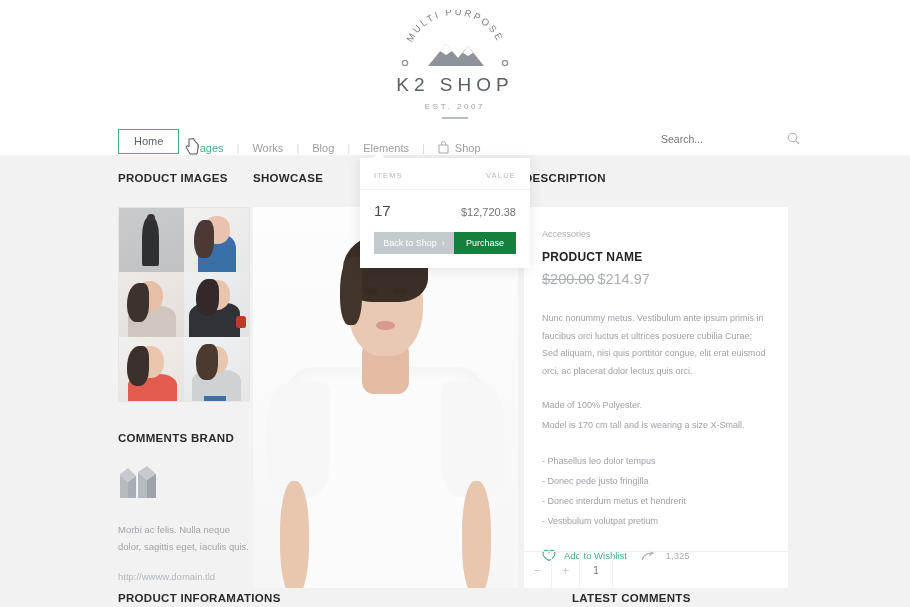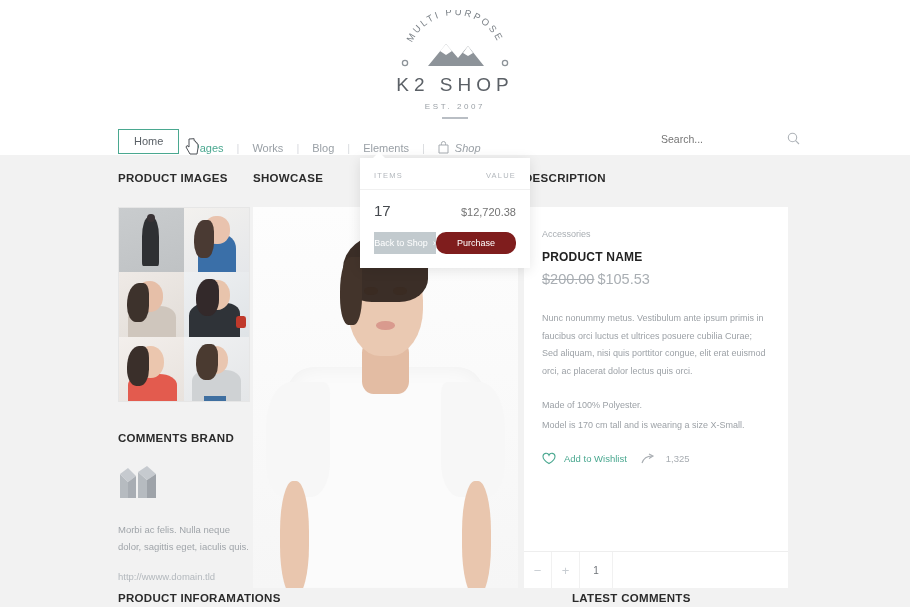--- a/index.html
+++ b/index.html
@@ -177,22 +177,22 @@
     padding: 12px 14px 0 14px;
   }
   .cart-items { font-size: 15px; color: #45494e; }
   .cart-value { font-size: 11px; color: #737373; margin-left: 12px; }
   .cart-btns { display: flex; margin: 13px 14px 0 14px; height: 22px; }
   .btn-back {
     flex: 1; background: #c2cace; color: #ffffff; font-size: 9px;
     display: flex; align-items: center; justify-content: center; gap: 5px;
   }
   .btn-purchase {
-    width: 80px; background: #7f1d1d; color: #ffffff; font-size: 9px;
-    display: flex; align-items: center; justify-content: center; border-radius: 10px;
+    width: 62px; background: #15803d; color: #ffffff; font-size: 9px;
+    display: flex; align-items: center; justify-content: center;
   }
 </style>
 </head>
 <body>
 
 <div class="page">
 
   <div class="header">
 
     <div class="logo-wrap">
@@ -226,21 +226,21 @@
       <span class="nav-sep">|</span>
       <div class="nav-item">Elements</div>
       <span class="nav-sep">|</span>
       <div class="nav-shop">
         <span class="bag-icon">
           <svg width="11" height="13" viewBox="0 0 11 13">
             <path d="M1 4 h9 v8 h-9 z" fill="none" stroke="#a6abb0" stroke-width="1"></path>
             <path d="M3.4 4 V2.6 a2.1 2.1 0 0 1 4.2 0 V4" fill="none" stroke="#a6abb0" stroke-width="1"></path>
           </svg>
         </span>
-        <span class="nav-item" style="padding:0;color:#9aa0a6;font-style:italic;">Shop</span>
+        <span class="nav-item" style="padding:0;color:#9aa0a6;">Shop</span>
       </div>
     </div>
 
     <div class="cursor-hand">
       <svg width="14" height="18" viewBox="0 0 14 18">
         <path d="M4 1 v8 l-2 -1.5 l-1 1.5 l4 7 h7 l1 -6 v-4 l-1.2 -0.5 v-1 l-1.3 -0.4 v-1 l-1.4 -0.4 v-2 z" fill="#ffffff" stroke="#4d5156" stroke-width="1"></path>
       </svg>
     </div>
 
     <div class="search-wrap">
@@ -344,25 +344,31 @@
     </div>
 
     <div class="col-right">
       <div class="section-title">DESCRIPTION</div>
 
       <div class="desc-card">
         <div class="desc-inner">
           <div class="cat">Accessories</div>
           <div class="prod-name">PRODUCT NAME</div>
           <div class="price-row">
-            <span class="price-old">$200.00</span><span class="price-new">$105.53</span>
+            <span class="price-old">$200.00</span><span class="price-new">$214.97</span>
           </div>
           <div class="para">Nunc nonummy metus. Vestibulum ante ipsum primis in faucibus orci luctus et ultrices posuere cubilia Curae; Sed aliquam, nisi quis porttitor congue, elit erat euismod orci, ac placerat dolor lectus quis orci.</div>
           <div class="para para2">Made of 100% Polyester.</div>
           <div class="para" style="margin-top:2px;">Model is 170 cm tall and is wearing a size X-Small.</div>
+          <div class="bullets">
+            <div>- Phasellus leo dolor tempus</div>
+            <div>- Donec pede justo fringilla</div>
+            <div>- Donec interdum metus et hendrerit</div>
+            <div>- Vestibulum volutpat pretium</div>
+          </div>
           <div class="wishlist-row">
             <span class="heart-icon">
               <svg width="14" height="13" viewBox="0 0 14 13">
                 <path d="M7 11.5 C7 11.5 1 8 1 4.4 A3.1 3.1 0 0 1 7 3.3 A3.1 3.1 0 0 1 13 4.4 C13 8 7 11.5 7 11.5 Z" fill="none" stroke="#4aa890" stroke-width="1.1"></path>
               </svg>
             </span>
             <span class="wishlist-label">Add to Wishlist</span>
             <span class="share-icon" style="margin-left:6px;">
               <svg width="14" height="12" viewBox="0 0 14 12">
                 <path d="M1 10 C3 4 7 3 11 3" fill="none" stroke="#a8adb2" stroke-width="1.1"></path>

